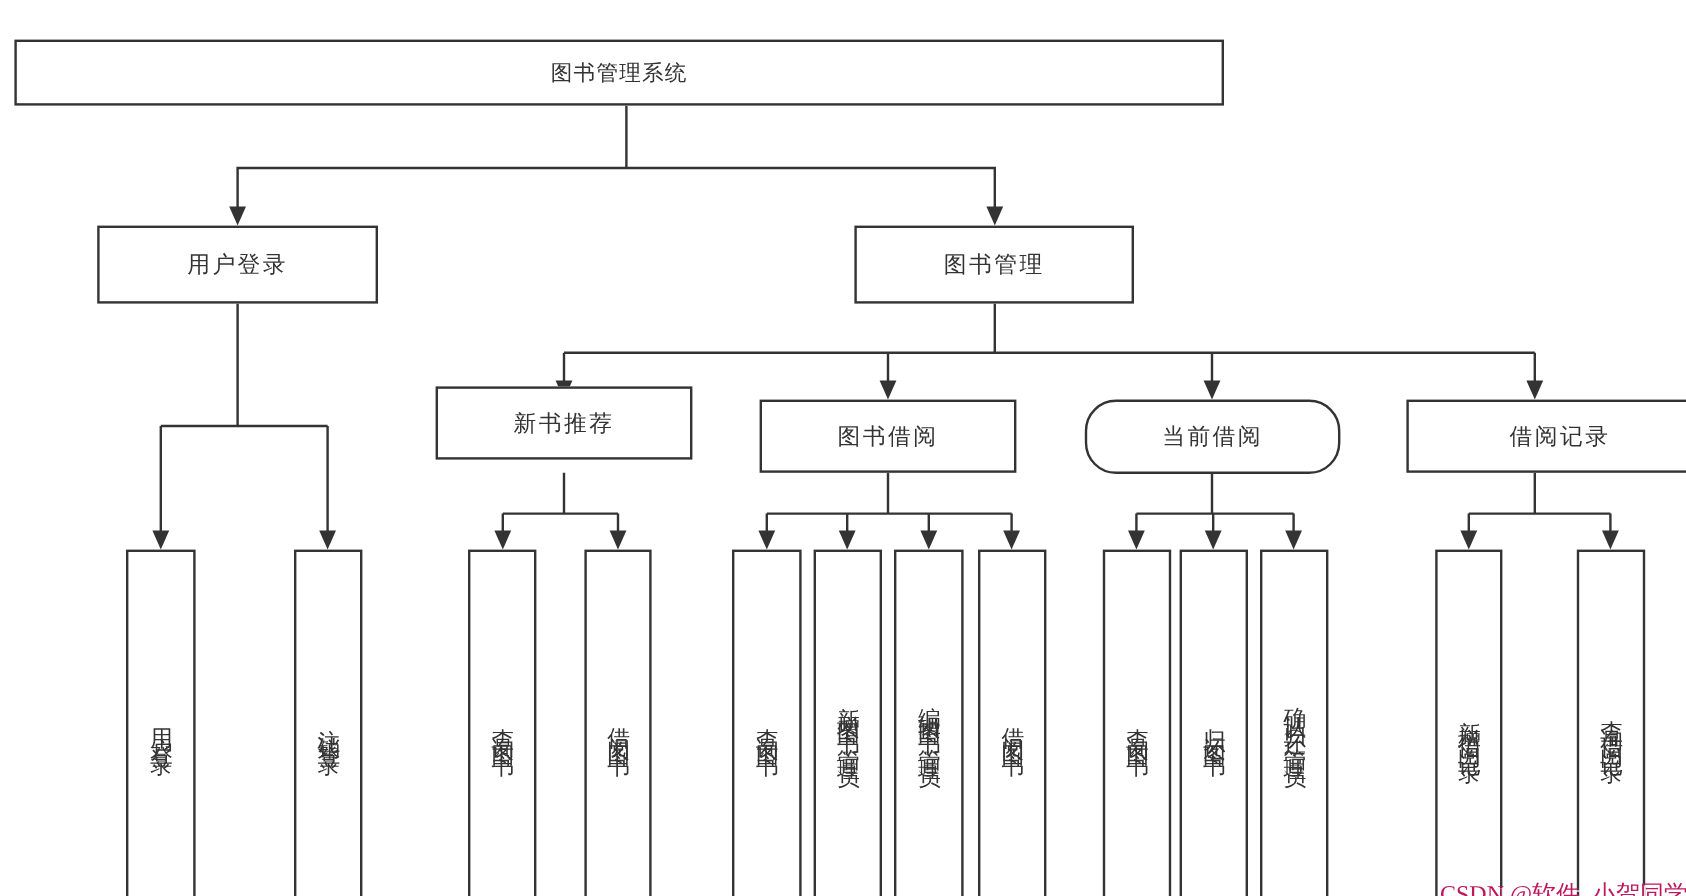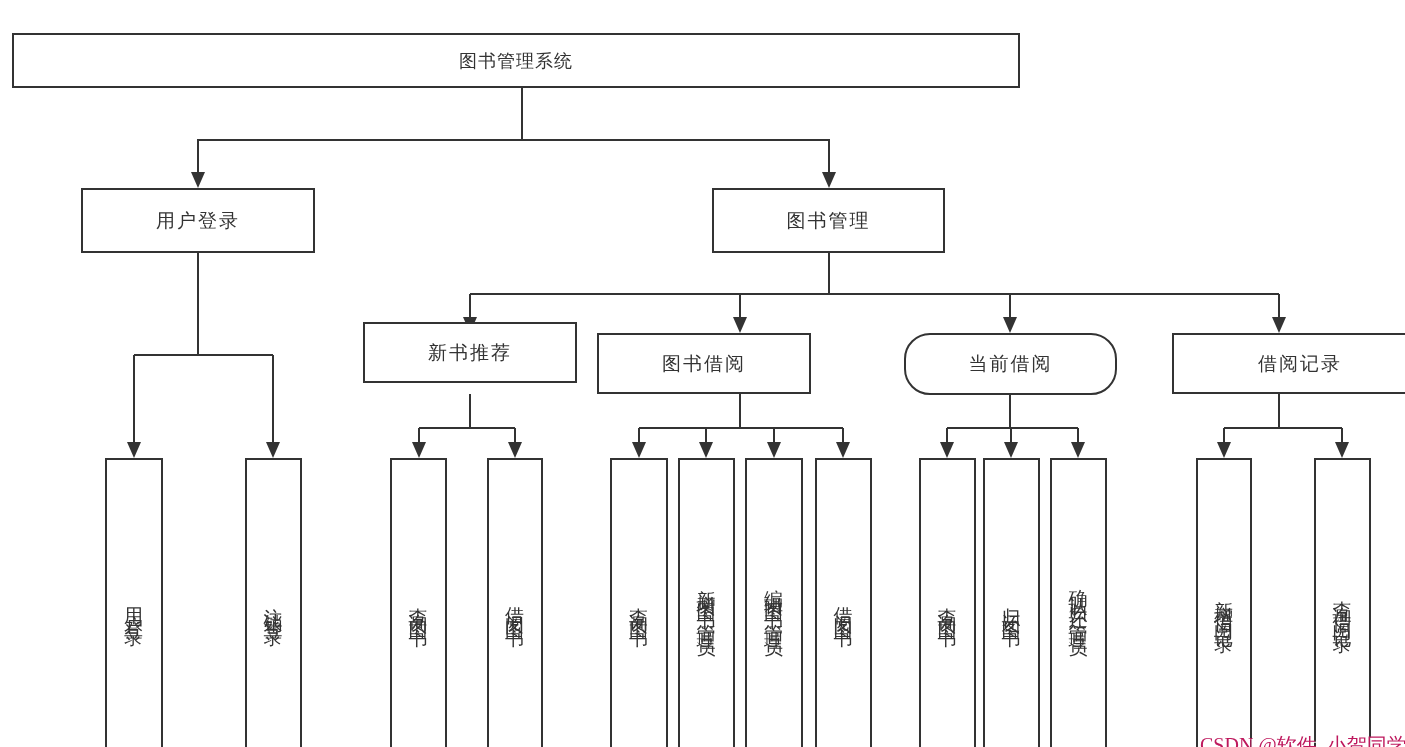--- a/index.html
+++ b/index.html
@@ -87,21 +87,21 @@
       <polygon points="1335,422 1349,422 1342,438"></polygon>
     </g>
   </svg>
 
   <div class="node h-label root-label" style="left:12px; top:13px; width:1008px; height:55px;">图书管理系统</div>
 
   <div class="node h-label" style="left:81px; top:168px; width:234px; height:65px;">用户登录</div>
   <div class="node h-label" style="left:712px; top:168px; width:233px; height:65px;">图书管理</div>
 
   <div class="node h-label" style="left:363px; top:302px; width:214px; height:61px;">新书推荐</div>
-  <div class="node h-label" style="left:597px; top:313px; width:214px; height:61px;">图书借阅</div>
+  <div class="node h-label" style="left:633px; top:313px; width:214px; height:61px;">图书借阅</div>
   <div class="node h-label" style="left:904px; top:313px; width:213px; height:62px;border-radius:26px;">当前借阅</div>
   <div class="node h-label" style="left:1172px; top:313px; width:256px; height:61px;">借阅记录</div>
 
   <div class="node v-node" style="left:105px; top:438px; width:58px; height:295px;">用户登录</div>
   <div class="node v-node" style="left:245px; top:438px; width:57px; height:295px;">注销登录</div>
 
   <div class="node v-node" style="left:390px; top:438px; width:57px; height:295px;">查询图书</div>
   <div class="node v-node" style="left:487px; top:438px; width:56px; height:295px;">借阅图书</div>
 
   <div class="node v-node" style="left:610px; top:438px; width:58px; height:295px;">查询图书</div>

